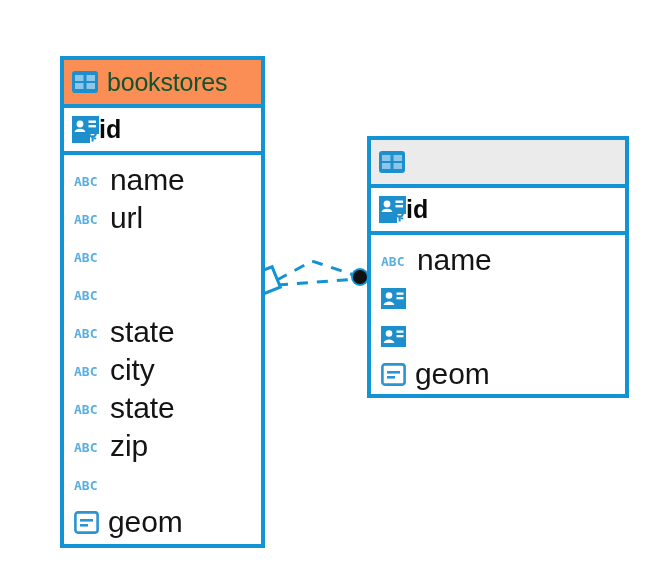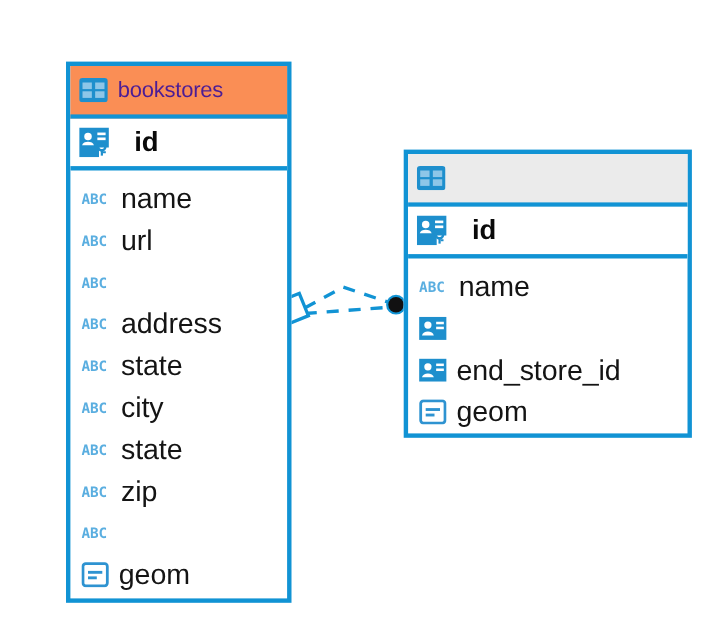--- a/index.html
+++ b/index.html
@@ -27,53 +27,53 @@
     display: flex;
     align-items: center;
     box-sizing: border-box;
     height: 48px;
     padding-left: 8px;
     border-bottom: 4px solid #1193D4;
   }
   .entity-header.accent { background: #FA8E55; }
   .entity-header.plain  { background: #EBEBEB; }
   .entity-title {
-    font-size: 20px;
-    color: #4c1d95;
+    font-size: 25px;
+    color: #14532d;
     margin-left: 9px;
     white-space: nowrap;
     letter-spacing: -0.2px;
   }
 
   .pk-row {
     display: flex;
     align-items: center;
     box-sizing: border-box;
     height: 47px;
     padding-left: 8px;
     background: #ffffff;
     border-bottom: 4px solid #1193D4;
   }
   .pk-label {
     font-size: 25px;
     font-weight: bold;
     color: #0a0a0a;
-    margin-left: 23px;
+    margin-left: 0;
     white-space: nowrap;
   }
 
   .col-list { padding: 6px 0 7px 0; }
   .col-row {
     display: flex;
     align-items: center;
     height: 38px;
     padding-left: 10px;
   }
   .col-label {
-    font-size: 26px;
+    font-size: 30px;
     color: #141414;
     margin-left: 9px;
     white-space: nowrap;
     letter-spacing: -0.1px;
   }
 
   
   .icon { flex: 0 0 auto; display: block; }
   .icon-table { width: 26px; height: 22px; }
   .icon-key   { width: 27px; height: 27px; }
@@ -158,21 +158,20 @@
       <div class="col-row">
         <svg class="icon icon-abc" viewBox="0 0 27 15" xmlns="http://www.w3.org/2000/svg">
           <text x="0" y="12.5" font-family="'DejaVu Sans Mono', monospace" font-size="13" font-weight="bold" fill="#5AAEE0">ABC</text>
         </svg>
       </div>
 
       <div class="col-row">
         <svg class="icon icon-abc" viewBox="0 0 27 15" xmlns="http://www.w3.org/2000/svg">
           <text x="0" y="12.5" font-family="'DejaVu Sans Mono', monospace" font-size="13" font-weight="bold" fill="#5AAEE0">ABC</text>
         </svg>
-        <span class="col-label">address</span>
       </div>
 
       <div class="col-row">
         <svg class="icon icon-abc" viewBox="0 0 27 15" xmlns="http://www.w3.org/2000/svg">
           <text x="0" y="12.5" font-family="'DejaVu Sans Mono', monospace" font-size="13" font-weight="bold" fill="#5AAEE0">ABC</text>
         </svg>
         <span class="col-label">state</span>
       </div>
 
       <div class="col-row">
@@ -260,21 +259,20 @@
       </div>
 
       <div class="col-row">
         <svg class="icon icon-fk" viewBox="0 0 25 21" xmlns="http://www.w3.org/2000/svg">
           <rect x="0" y="0" width="25" height="21" fill="#1E8FCD"></rect>
           <circle cx="8" cy="7.5" r="3.3" fill="#ffffff"></circle>
           <path d="M2.6 17 C3.4 12.3 12.6 12.3 13.4 17 Z" fill="#ffffff"></path>
           <rect x="15.5" y="4.5" width="7" height="2.3" fill="#ffffff"></rect>
           <rect x="15.5" y="9" width="7" height="2.3" fill="#ffffff"></rect>
         </svg>
-        <span class="col-label">end_store_id</span>
       </div>
 
       <div class="col-row">
         <svg class="icon icon-geom" viewBox="0 0 25 23" xmlns="http://www.w3.org/2000/svg">
           <rect x="1.4" y="1.4" width="22.2" height="20.2" rx="2.5" fill="#ffffff" stroke="#2E93D1" stroke-width="2.6"></rect>
           <rect x="6" y="8" width="13" height="2.6" fill="#2E93D1"></rect>
           <rect x="6" y="13" width="8" height="2.6" fill="#2E93D1"></rect>
         </svg>
         <span class="col-label">geom</span>
       </div>

